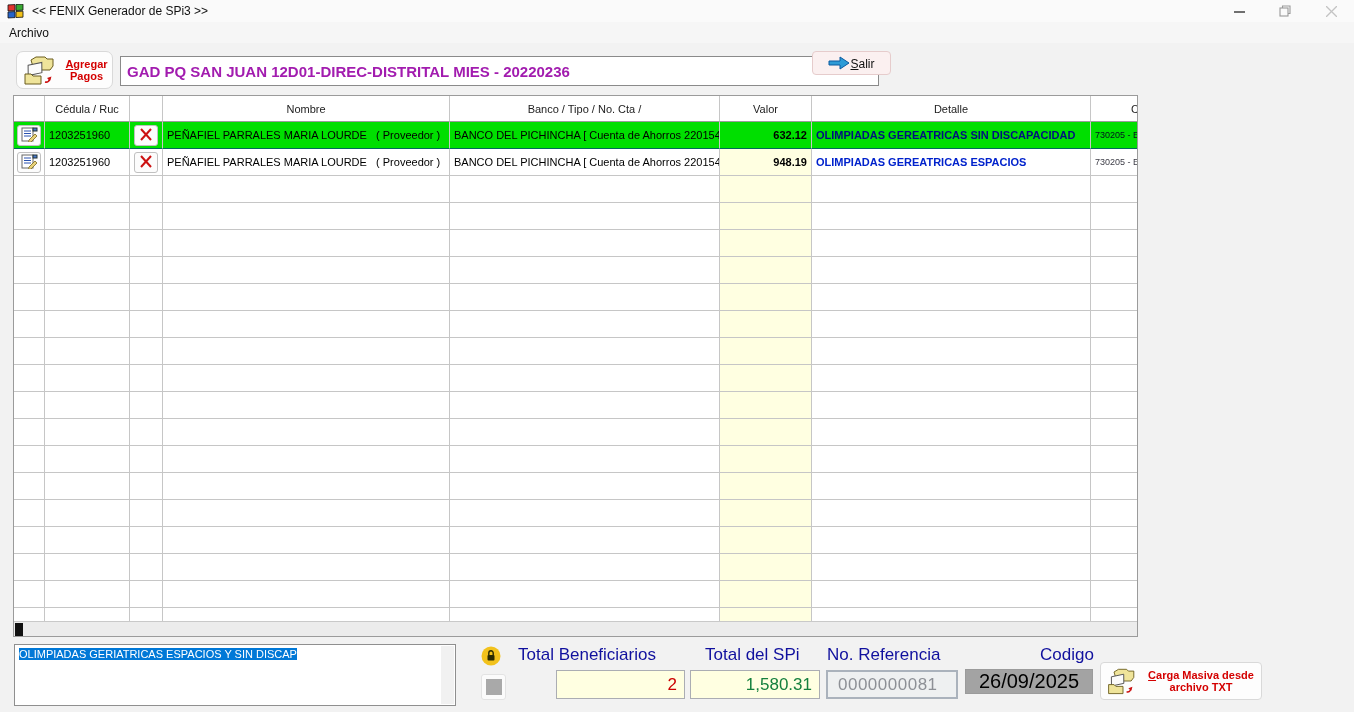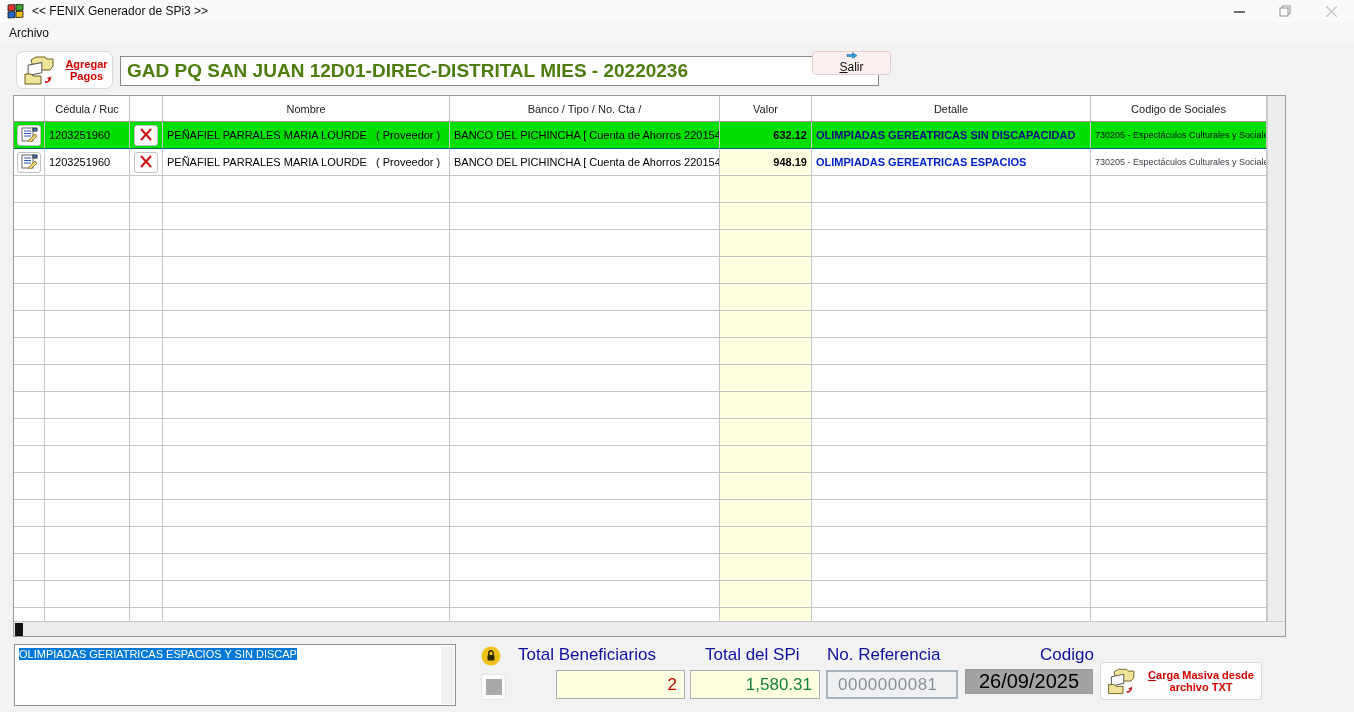--- a/index.html
+++ b/index.html
@@ -15,26 +15,26 @@
 
   
   .menubar { position:absolute; left:0; top:22px; width:1354px; height:21px; background:#f6f6f6; display:flex; align-items:center; }
   .menu-item { font-size:12px; color:#111; padding:2px 9px; }
 
   
   .btn-raised { position:absolute; background:#fdfdfd; border:1px solid #d9d9d9; border-radius:4px; display:flex; align-items:center; cursor:default; }
   .btn-agregar { left:16px; top:51px; width:97px; height:38px; padding-left:4px;border-radius:7px; }
   .btn-agregar .lbl, .btn-carga .lbl { color:#d40000; font-weight:bold; font-size:11px; line-height:12px; text-align:center; flex:1; }
   .u-first::first-letter { text-decoration:underline; }
-  .title-input { position:absolute; left:120px; top:56px; width:759px; height:30px; background:#fff; border:1px solid #8a8a8a; font-family:"Liberation Sans",sans-serif; font-size:19px; font-weight:bold; color:#4d7c0f; padding:2px 6px; }
-  .btn-salir { left:812px; top:51px; width:79px; height:24px; background:#fbf0f0; border:1px solid #e6cccc; flex-direction:column; justify-content:center; }
+  .title-input { position:absolute; left:120px; top:56px; width:759px; height:30px; background:#fff; border:1px solid #8a8a8a; font-family:"Liberation Sans",sans-serif; font-size:15px; font-weight:bold; color:#a21caf; padding:2px 6px; }
+  .btn-salir { left:812px; top:51px; width:79px; height:24px; background:#fbf0f0; border:1px solid #e6cccc; flex-direction:row; justify-content:center; }
   .btn-salir .lbl { font-size:12px; color:#111; margin-top:1px; }
 
   
-  .grid-wrap { position:absolute; left:13px; top:95px; width:1273px; height:542px; background:#6d28d9; border:1px solid #9b9b9b; overflow:hidden; }
+  .grid-wrap { position:absolute; left:13px; top:95px; width:1125px; height:542px; background:#6d28d9; border:1px solid #9b9b9b; overflow:hidden; }
   .grid-scrollzone { position:absolute; left:1253px; top:0; width:18px; height:525px; background:#ededed; border-left:1px solid #c9c9c9; }
   .grid-hscroll { position:absolute; left:0; top:525px; width:1271px; height:16px; background:#ececec; border-top:1px solid #c9c9c9; }
   .grid-hthumb { position:absolute; left:1px; top:1px; width:8px; height:13px; background:#111; }
   .grid-table { position:absolute; left:0; top:0; width:1253px; }
   .grow { display:grid; grid-template-columns:31px 85px 33px 287px 270px 92px 279px 176px; }
   .gcell { border-right:1px solid #c6c6c6; border-bottom:1px solid #c6c6c6; overflow:hidden; white-space:nowrap; display:flex; align-items:center; }
   .ghead .gcell { height:26px; justify-content:center; font-size:11px; color:#222; background:#fff; border-bottom:1px solid #9b9b9b; }
   .gbody .gcell { height:27px; font-size:11px; color:#000; background:#fff; padding:0 4px; }
   .gbody .c-valor { background:#ffffe1; justify-content:flex-end; font-weight:bold; }
   .gbody .c-codigo { font-size:9px; color:#3c3c46; }

